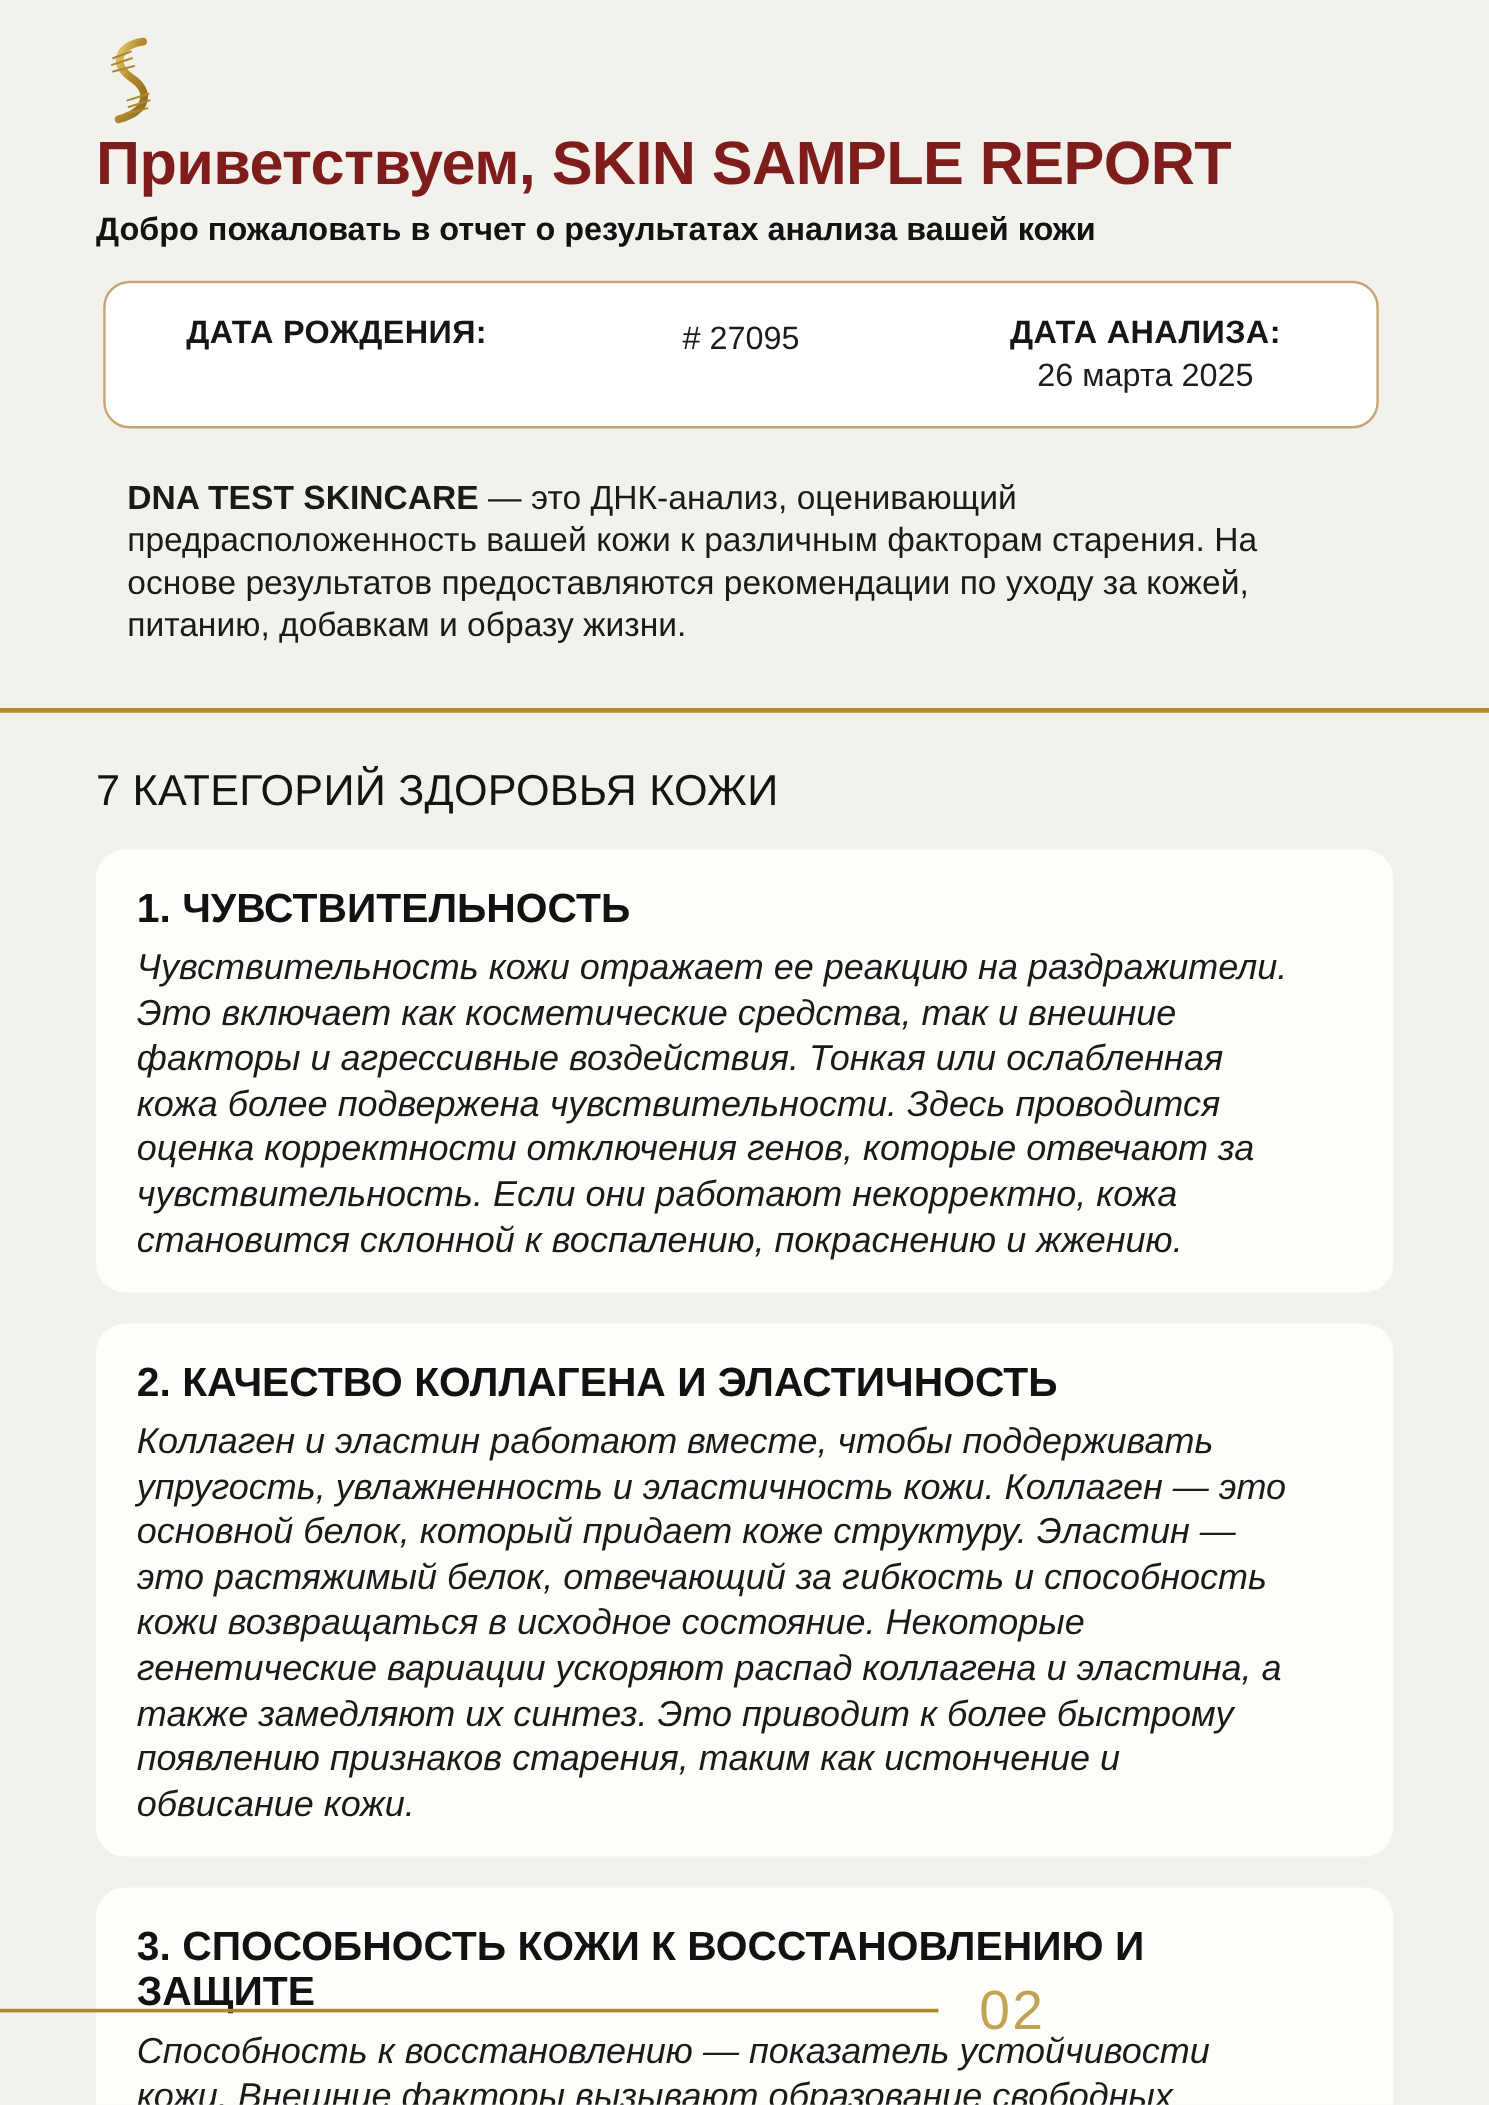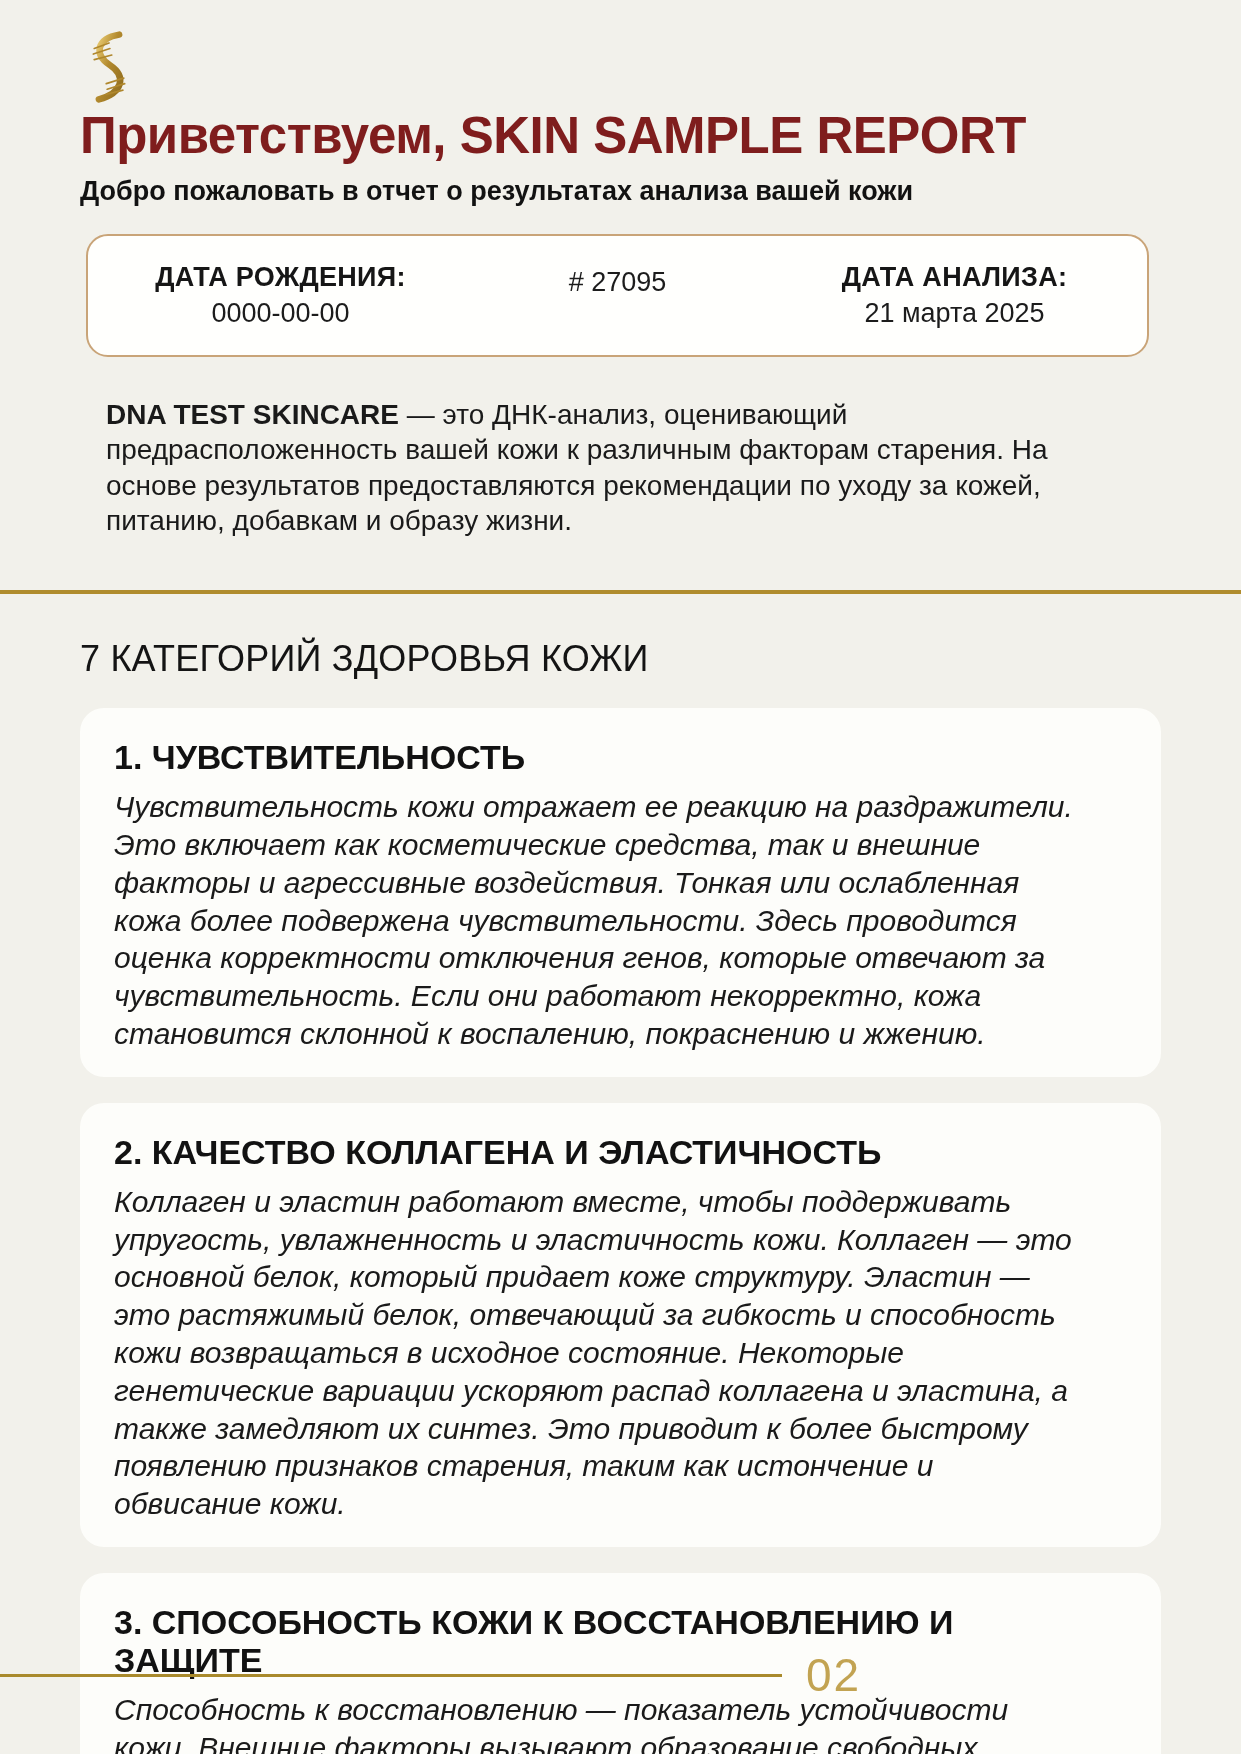--- a/index.html
+++ b/index.html
@@ -107,21 +107,21 @@
     left: 0; right: 0; bottom: 52px;
     display: flex;
     align-items: center;
   }
   .footer-line {
     width: 782px;
     height: 3px;
     background: #a98a2c;
   }
   .footer-page {
-    margin-left: 24px;
+    margin-left: 34px;
     font-size: 46px;
     font-weight: 400;
     color: #c2a352;
     letter-spacing: 2px;
   }
 </style>
 </head>
 <body>
 
 <div class="content">
@@ -144,28 +144,27 @@
       <path d="M27 70 L45 65"></path>
     </g>
   </svg>
 
   <h1 class="page-title">Приветствуем, SKIN SAMPLE REPORT</h1>
   <h2 class="page-subtitle">Добро пожаловать в отчет о результатах анализа вашей кожи</h2>
 
   <div class="info-box">
     <div class="info-col">
       <div class="info-label">ДАТА РОЖДЕНИЯ:</div>
-      <div class="info-value">0000-00-00</div>
     </div>
     <div class="info-col">
       <div class="info-value"># 27095</div>
     </div>
     <div class="info-col">
       <div class="info-label">ДАТА АНАЛИЗА:</div>
-      <div class="info-value">21 марта 2025</div>
+      <div class="info-value">26 марта 2025</div>
     </div>
   </div>
 
   <p class="intro"><b>DNA TEST SKINCARE</b><span> — это ДНК-анализ, оценивающий предрасположенность вашей кожи к различным факторам старения. На основе результатов предоставляются рекомендации по уходу за кожей, питанию, добавкам и образу жизни.</span></p>
 </div>
 
 <div class="divider"></div>
 
 <div class="content">
   <h2 class="section-heading">7 КАТЕГОРИЙ ЗДОРОВЬЯ КОЖИ</h2>

